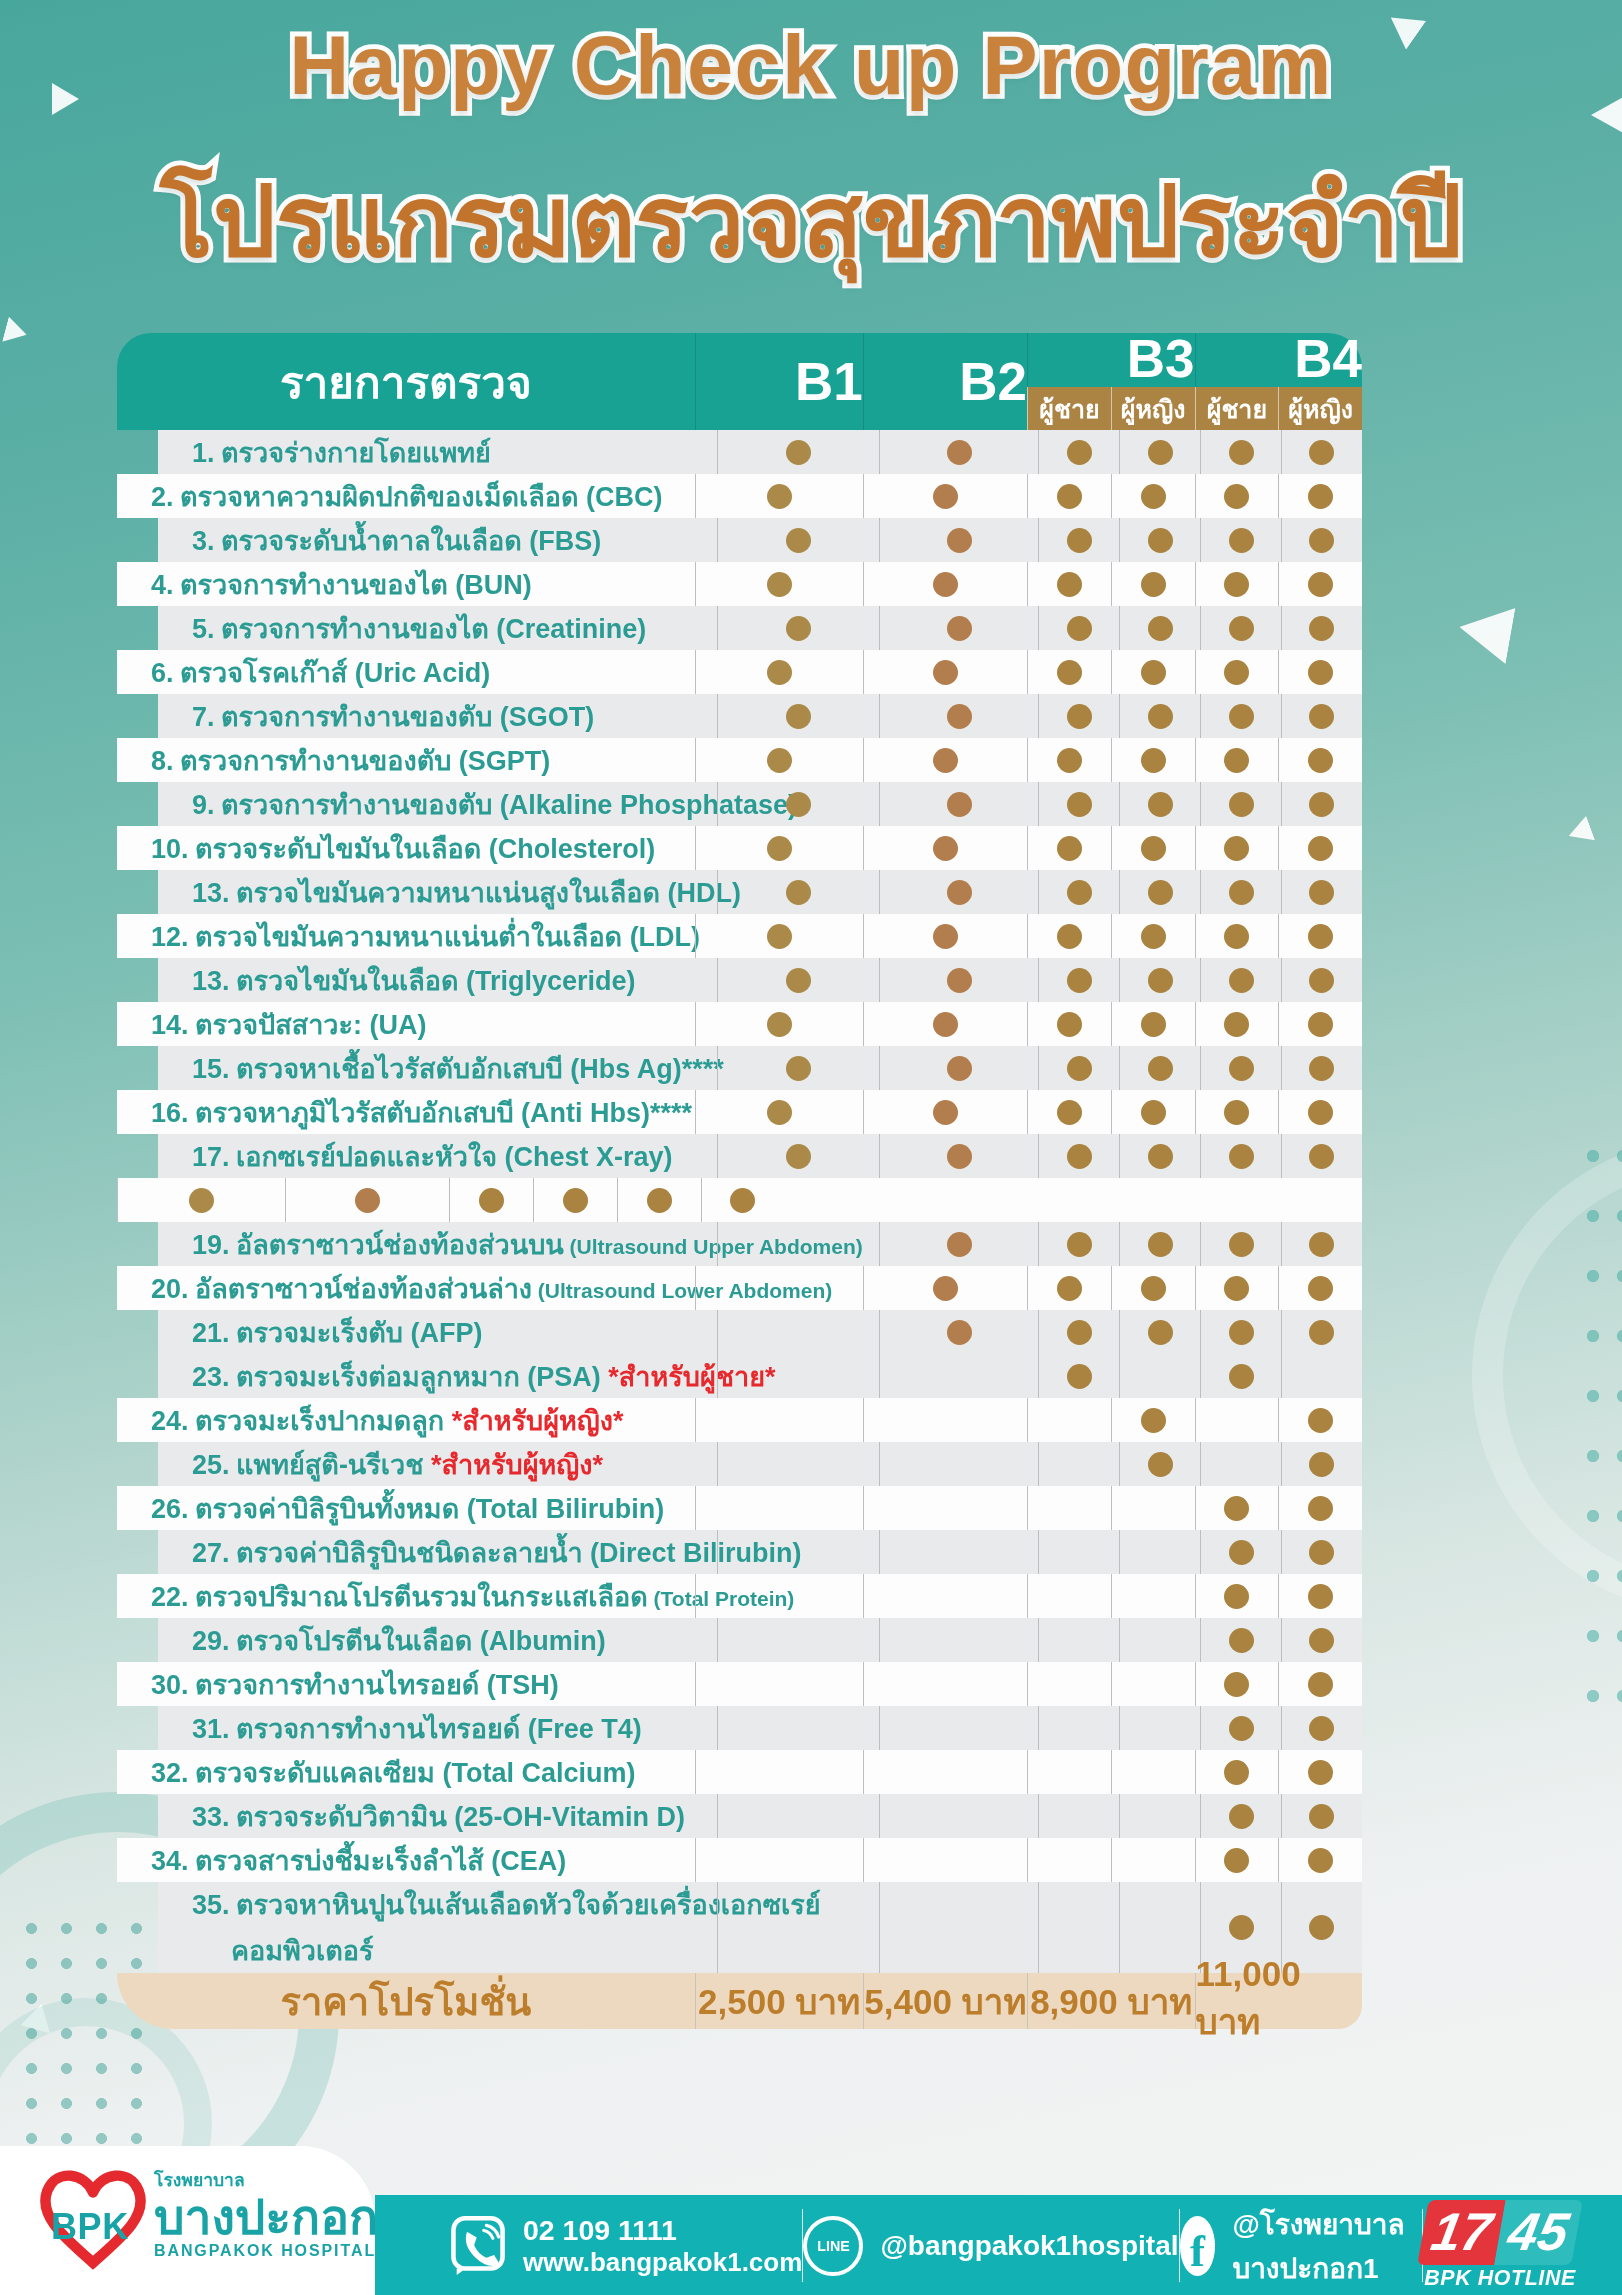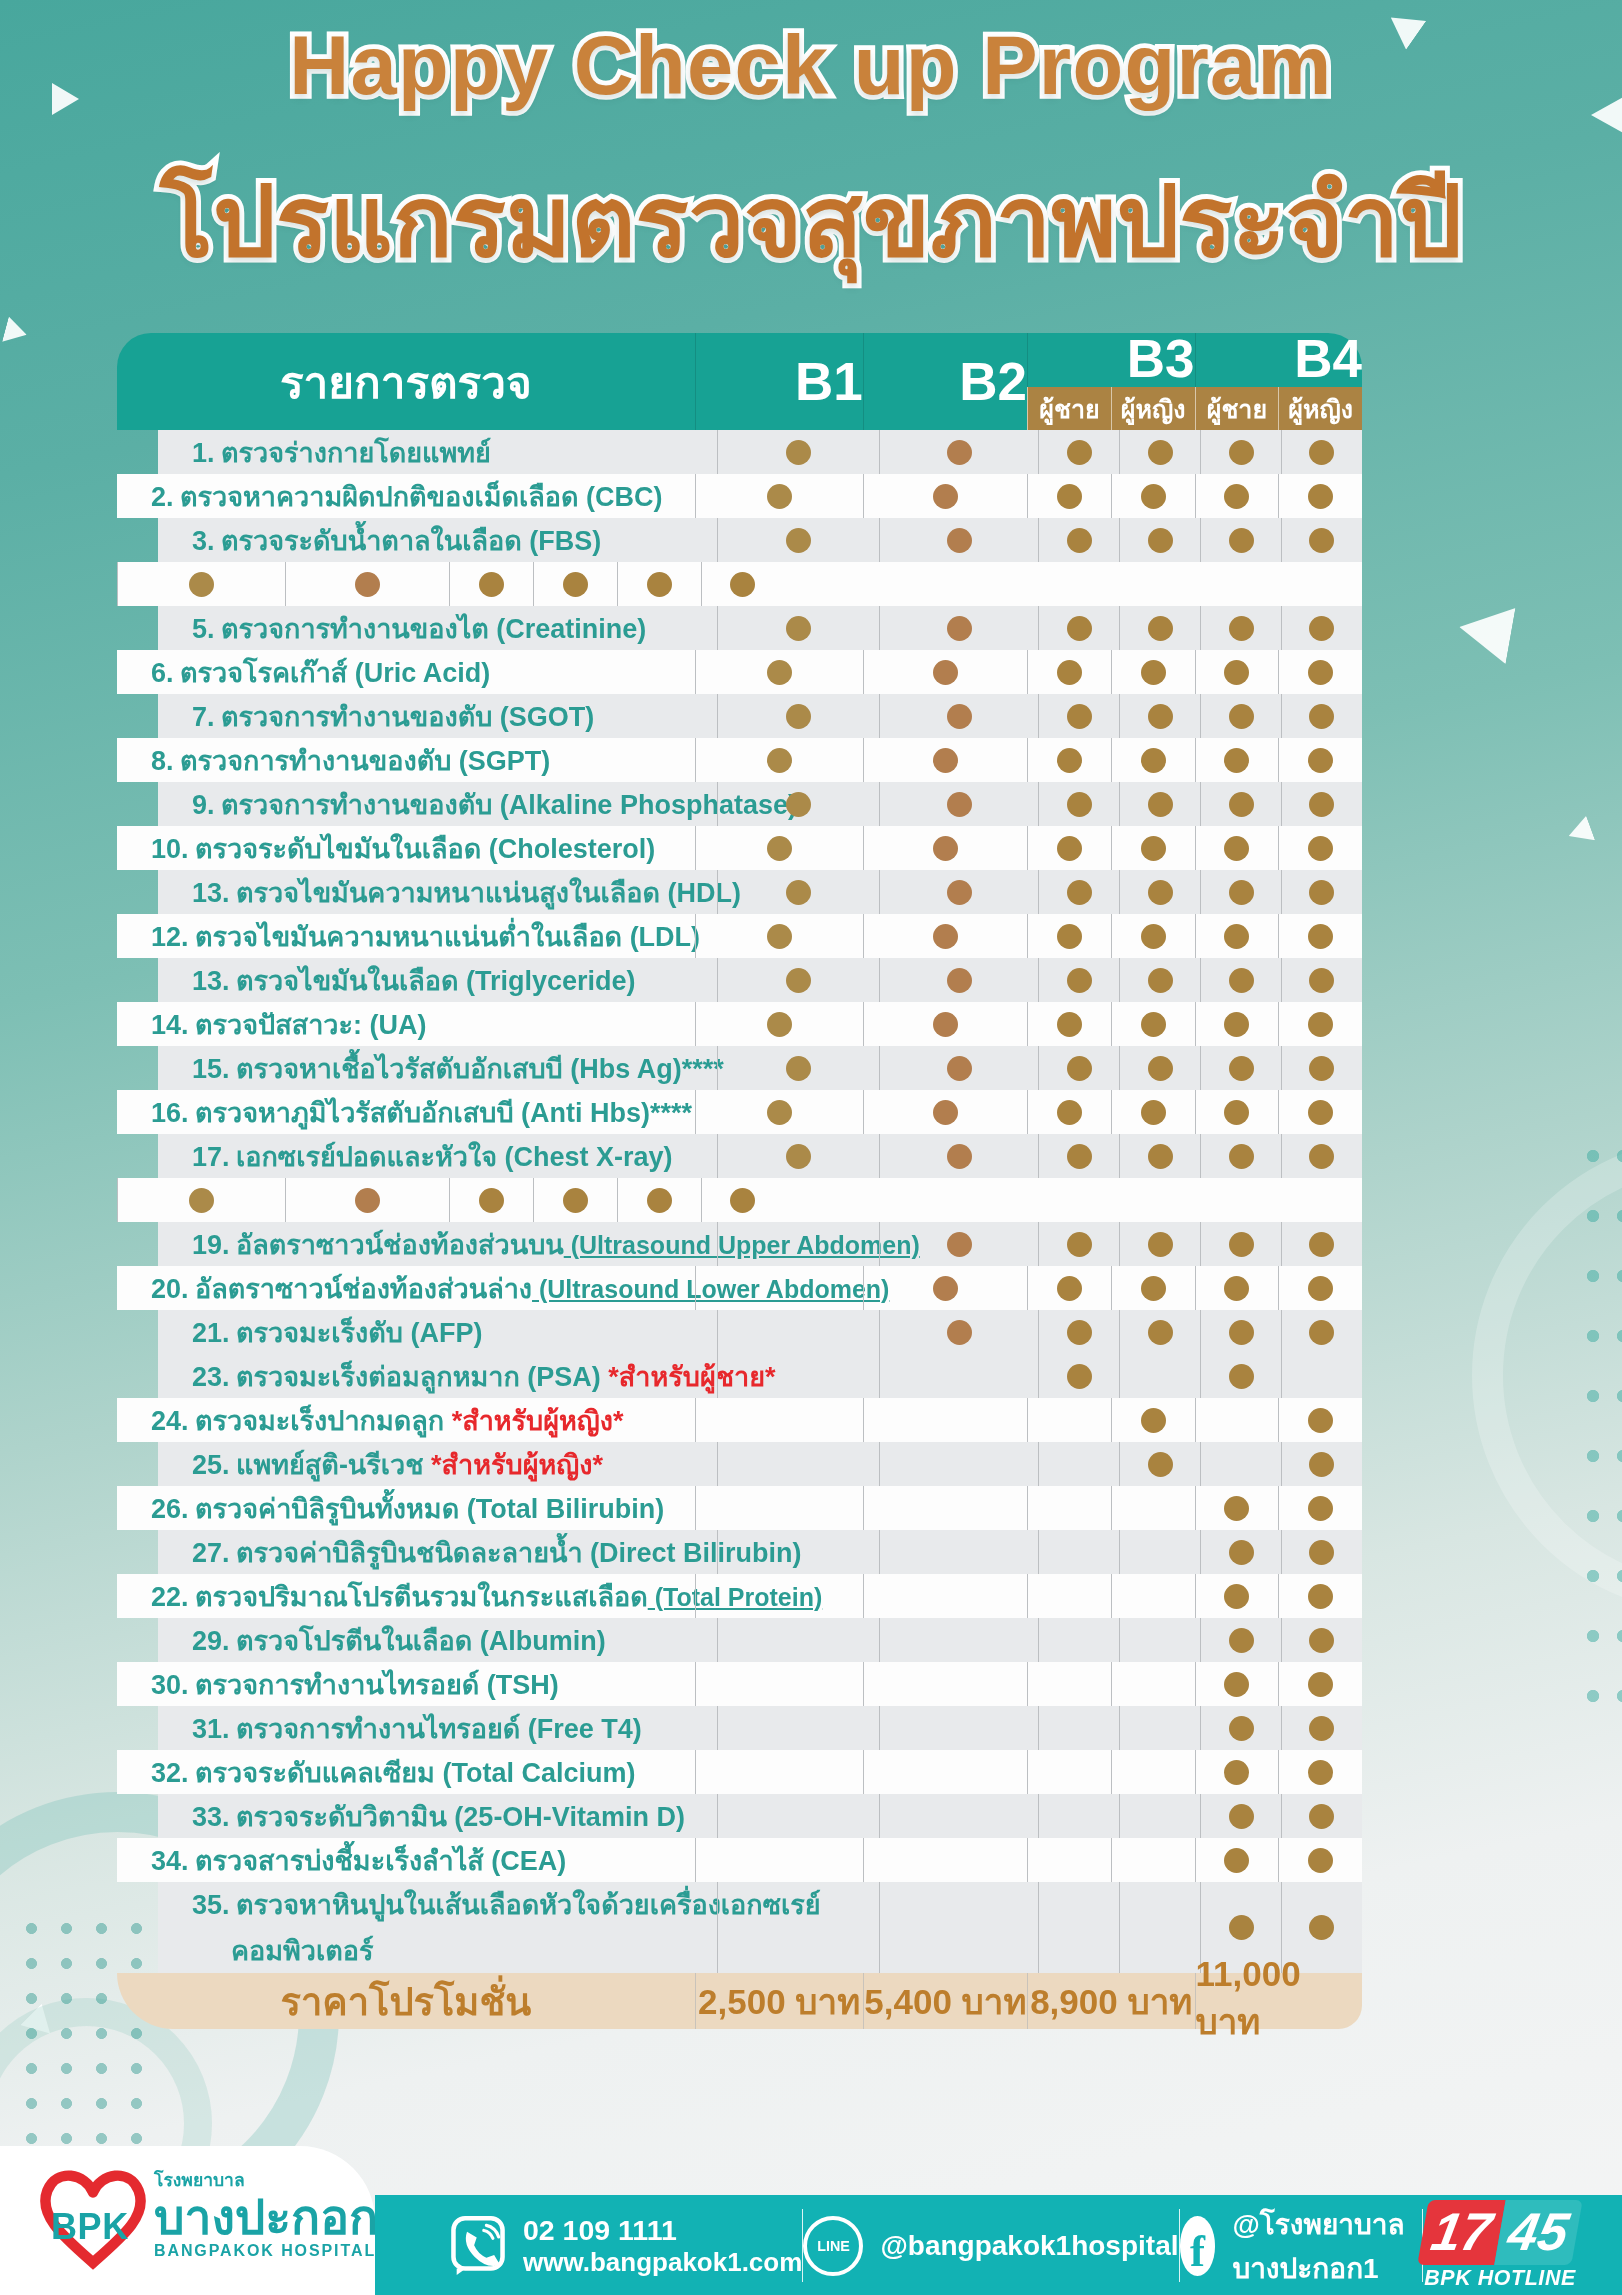--- a/index.html
+++ b/index.html
@@ -38,21 +38,21 @@
   .cell{box-sizing:border-box;display:flex;align-items:center;justify-content:center;}
   .c-name{width:46.4%;justify-content:flex-start;padding-left:34px;color:#2b9c93;font-weight:700;font-size:27px;}
   .c-b1{width:13.5%;}
   .c-b2{width:13.2%;}
   .c-sub{width:6.725%;}
   .c-b1,.c-b2,.c-sub{border-left:1.3px solid #bcbfc2;}
   .row.tall .c-name{flex-direction:column;align-items:flex-start;justify-content:center;gap:2.6px;}
   .tline{white-space:nowrap;}
   .t2{padding-left:39px;}
   .num{margin-right:6.5px;}
-  .ensmall{font-size:25px;text-decoration:underline;}
+  .ensmall{font-size:21px;}
   .note{color:#e7282c;}
   .dot{width:25px;height:25px;border-radius:50%;}
   
   .pricerow{display:flex;height:56px;background:#ecd9c0;border-radius:0 0 26px 62px;}
   .p-label{width:46.4%;display:flex;align-items:center;justify-content:center;
     color:#bd7e2c;font-size:38px;font-weight:800;}
   .p-cell{box-sizing:border-box;display:flex;align-items:center;justify-content:center;
     border-left:1.3px solid #c9c3ba;color:#bd7e2c;font-size:35px;font-weight:800;}
   .p-b1{width:13.5%;} .p-b2{width:13.2%;} .p-b3{width:13.45%;} .p-b4{width:13.45%;}
   
@@ -188,20 +188,23 @@
             <div class="dot" style="background: rgb(169, 131, 63);"></div>
           </div>
           <div class="cell c-sub">
             <div class="dot" style="background: rgb(169, 131, 63);"></div>
           </div>
           <div class="cell c-sub">
             <div class="dot" style="background: rgb(169, 131, 63);"></div>
           </div>
         </div>
         <div class="row">
+          <div class="cell c-name">
+            <div class="tline"><span class="num">4.</span><span>ตรวจการทำงานของไต (BUN)</span></div>
+          </div>
           <div class="cell c-b1">
             <div class="dot" style="background: rgb(171, 138, 73);"></div>
           </div>
           <div class="cell c-b2">
             <div class="dot" style="background: rgb(178, 126, 78);"></div>
           </div>
           <div class="cell c-sub">
             <div class="dot" style="background: rgb(169, 131, 63);"></div>
           </div>
           <div class="cell c-sub">

